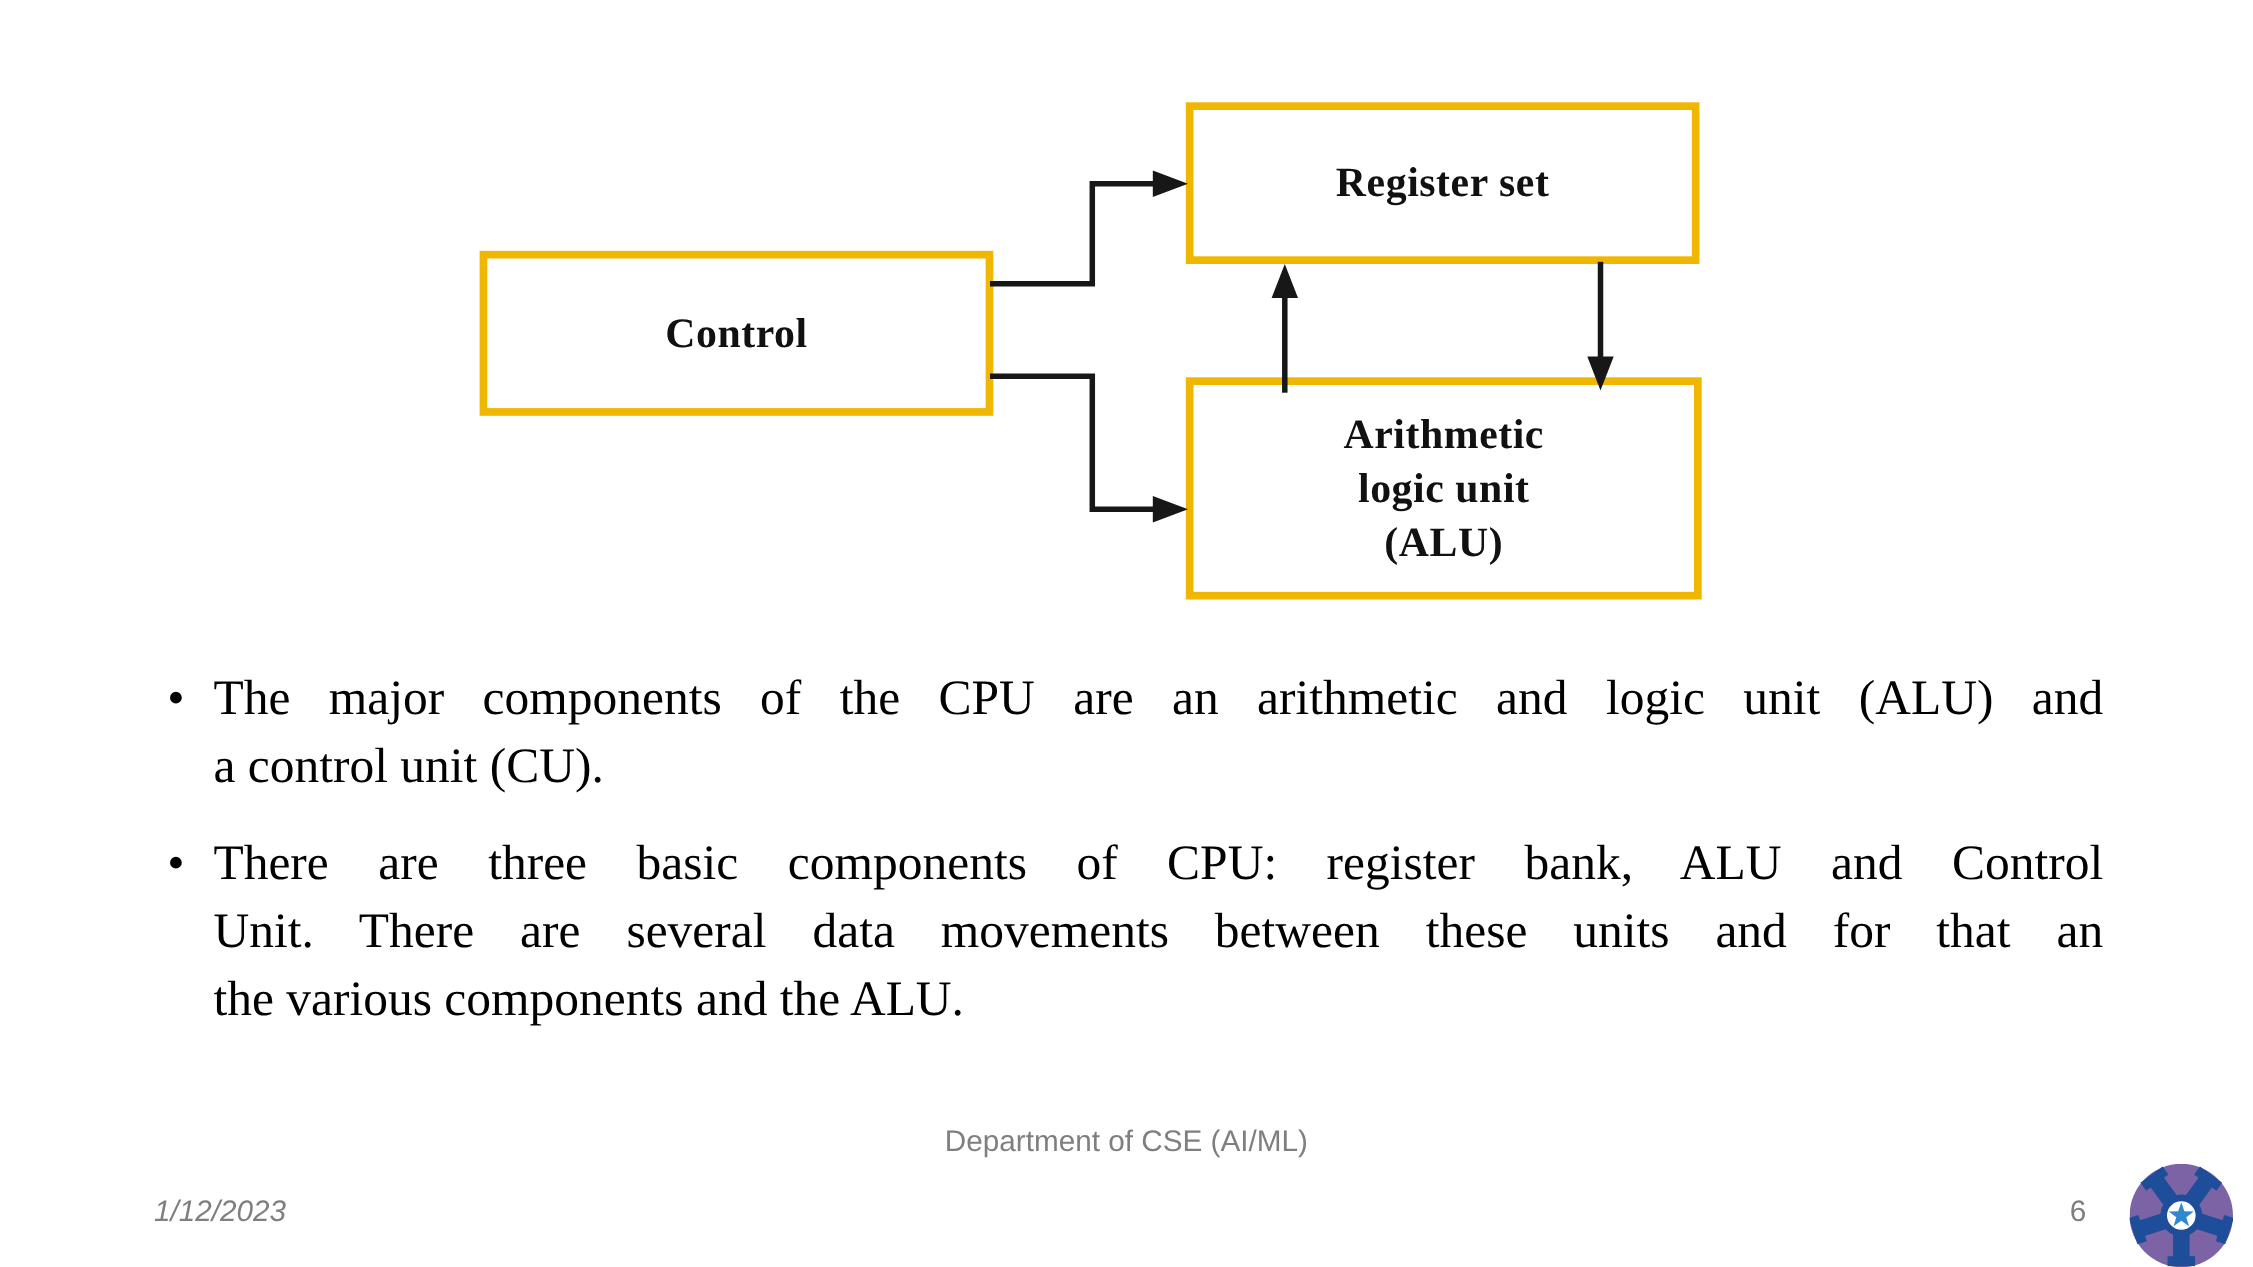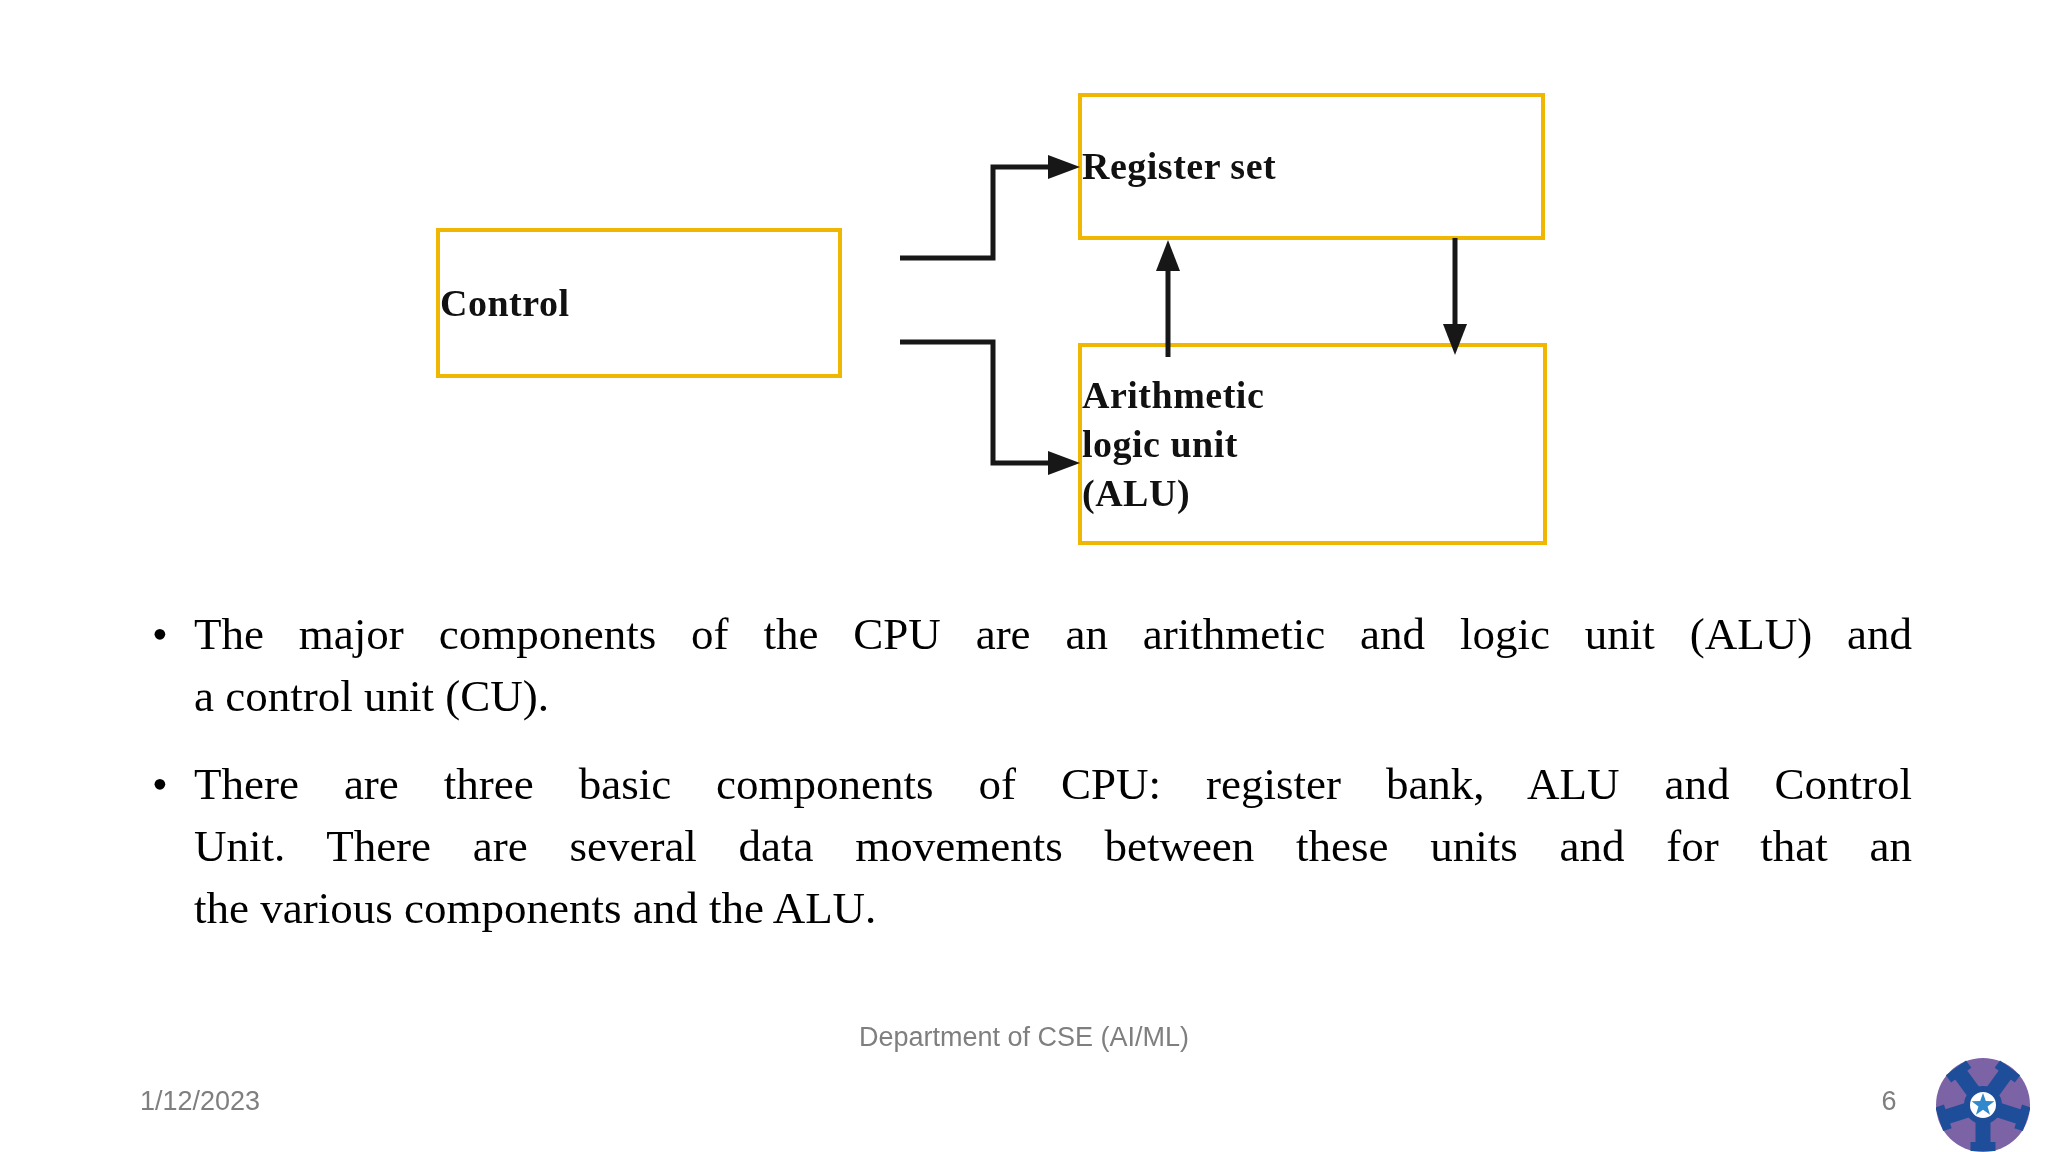--- a/index.html
+++ b/index.html
@@ -16,33 +16,33 @@
   .diagram {
     position: absolute;
     left: 400px; top: 60px;
     width: 1200px; height: 520px;
     filter: blur(0.45px) contrast(1.05);
     color: #1a1a1a;
   }
   .dbox {
     position: absolute;
     box-sizing: border-box;
-    border: 4px solid #eab308;
+    border: 7px solid #eab308;
     background: #fdfdfc;
     display: flex;
     flex-direction: column;
-    align-items: flex-start;
+    align-items: center;
     justify-content: center;
     font-size: 38px;
     font-weight: 600;
     letter-spacing: 0.5px;
     color: #161616;
   }
   .dbox .bl { line-height: 49px; white-space: nowrap; }
-  .box-control  { left: 36px;  top: 168px; width: 406px; height: 150px; }
+  .box-control  { left: 36px;  top: 168px; width: 467px; height: 150px; }
   .box-register { left: 678px; top: 33px;  width: 467px; height: 147px; }
   .box-alu      { left: 678px; top: 283px; width: 469px; height: 202px; }
   .connectors { position: absolute; left: 0; top: 0; pointer-events: none; }
 
   
   .bullets {
     position: absolute;
     left: 148px; top: 603px;
     width: 1764px;
     font-size: 45px;
@@ -55,21 +55,21 @@
   .jline.last { text-align: right; text-align-last: left; }
 
   
   .footer-text {
     position: absolute;
     font-family: "Liberation Sans", sans-serif;
     font-size: 27px;
     color: #7F7F7F;
     white-space: nowrap;
   }
-  .f-date   { left: 140px; top: 1086px; }
+  .f-date   { left: 140px; top: 1086px; font-style: italic; }
   .f-center { left: 0; top: 1022px; width: 2048px; text-align: center; }
   .f-page   { left: 1872px; top: 1086px; width: 34px; text-align: center; }
   .f-logo   { position: absolute; left: 1936px; top: 1058px; width: 94px; height: 94px; }
 </style>
 </head>
 <body>
 
 <div class="slide">
 
   <div class="diagram">

